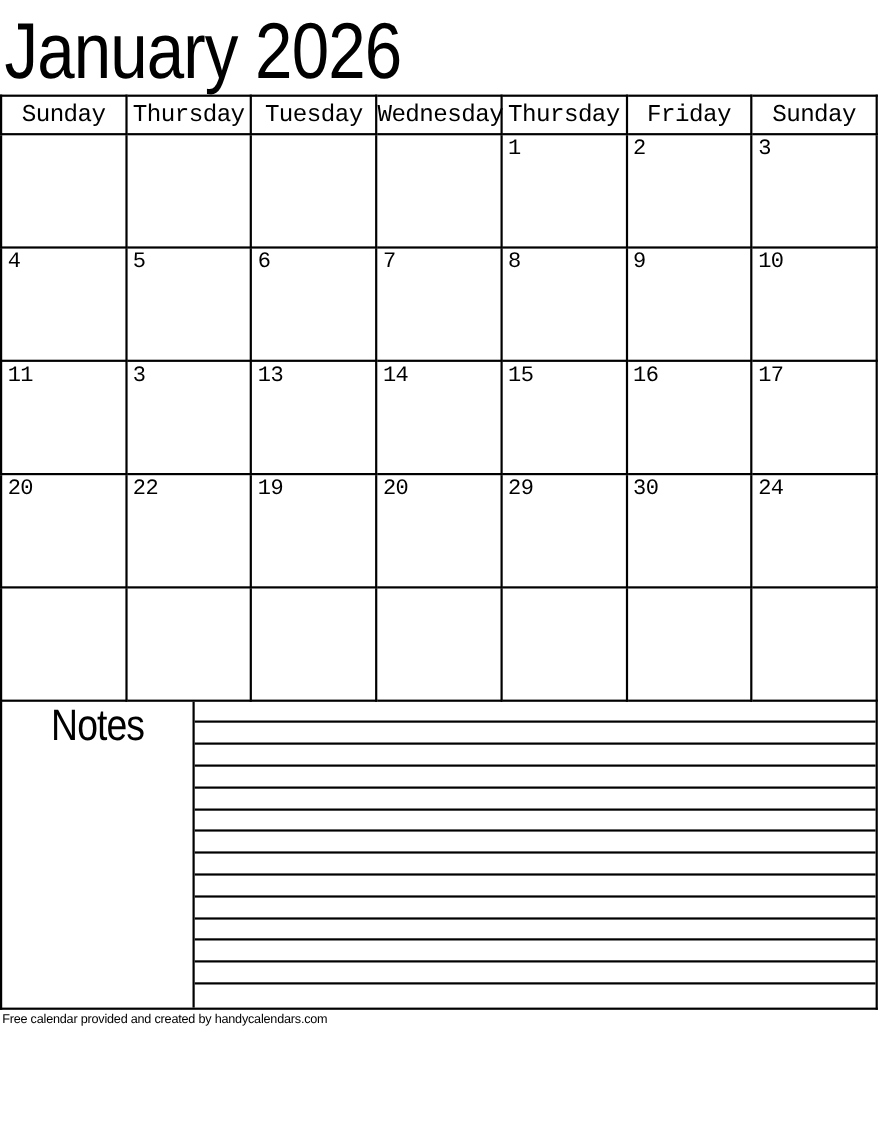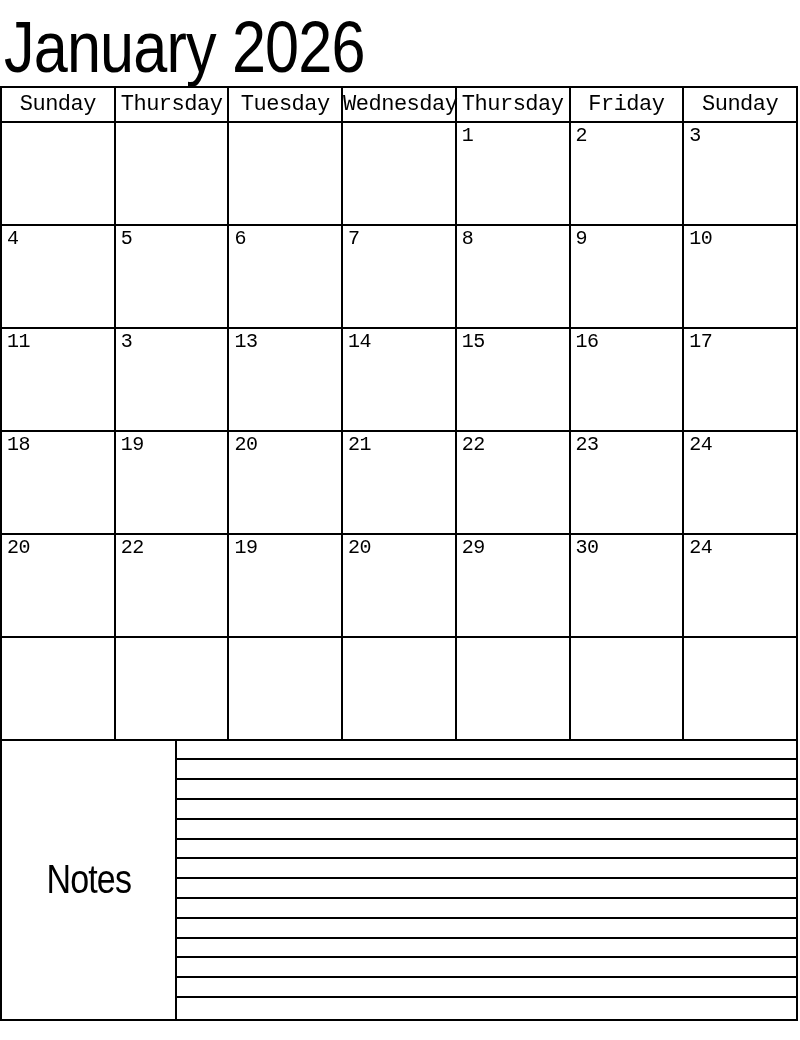--- a/index.html
+++ b/index.html
@@ -63,21 +63,21 @@
     box-sizing: border-box;
     border: 2px solid #000000;
     border-top: none;
   }
   .notes-label-box {
     flex: none;
     width: 175px;
     box-sizing: border-box;
     border-right: 2px solid #000000;
     display: flex;
-    align-items: center;
+    align-items: flex-start;
     justify-content: center;
   }
   .notes-label {
     font-size: 40px;
     letter-spacing: -1px;
     transform: scaleX(0.85);
   }
   .notes-lines {
     flex: 1;
     display: flex;
@@ -136,29 +136,20 @@
       <tr>
         <td>11</td>
         <td>3</td>
         <td>13</td>
         <td>14</td>
         <td>15</td>
         <td>16</td>
         <td>17</td>
       </tr>
       <tr>
-        <td>18</td>
-        <td>19</td>
-        <td>20</td>
-        <td>21</td>
-        <td>22</td>
-        <td>23</td>
-        <td>24</td>
-      </tr>
-      <tr>
         <td>20</td>
         <td>22</td>
         <td>19</td>
         <td>20</td>
         <td>29</td>
         <td>30</td>
         <td>24</td>
       </tr>
       <tr>
         <td></td>
@@ -186,14 +177,15 @@
       <div class="note-line"></div>
       <div class="note-line"></div>
       <div class="note-line"></div>
       <div class="note-line"></div>
       <div class="note-line"></div>
       <div class="note-line"></div>
       <div class="note-line"></div>
     </div>
   </div>
 
+  <div class="footer">Free calendar provided and created by handycalendars.com</div>
 
 </div>
 
 </body></html>

